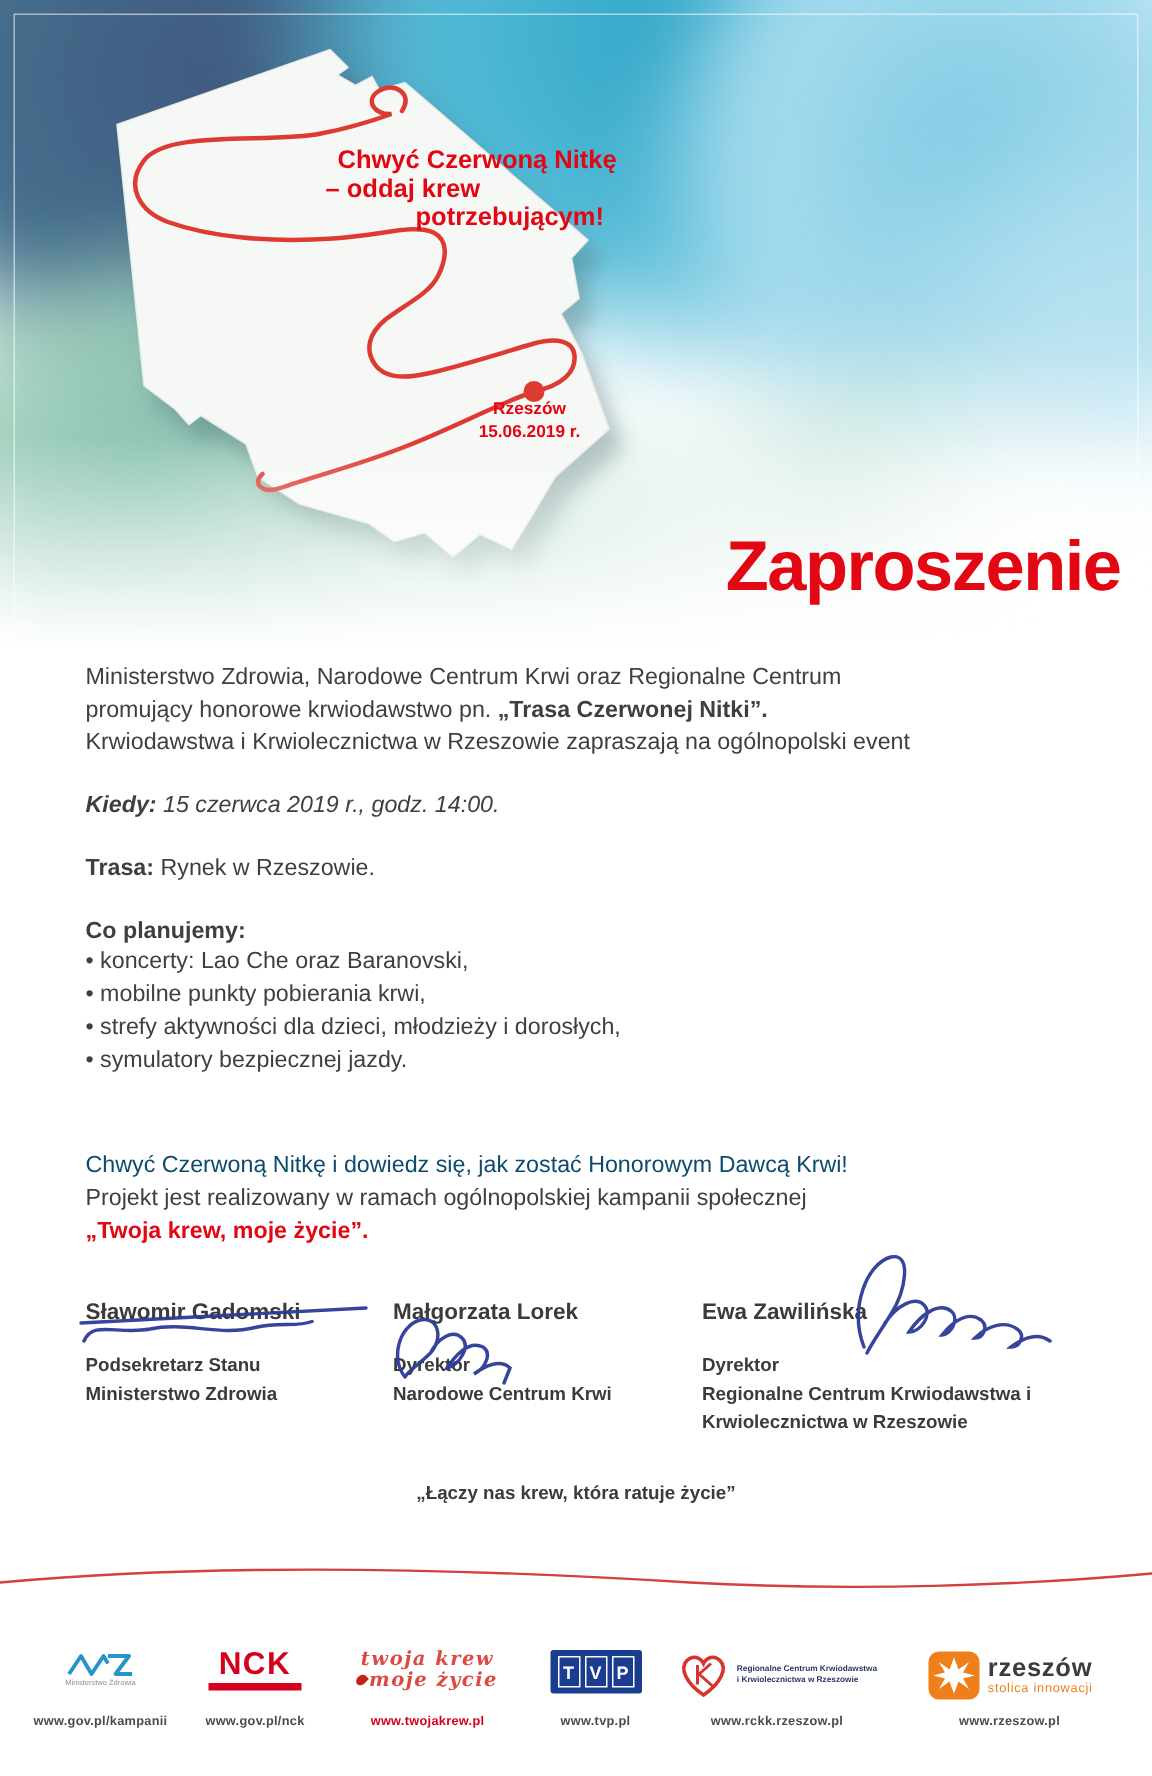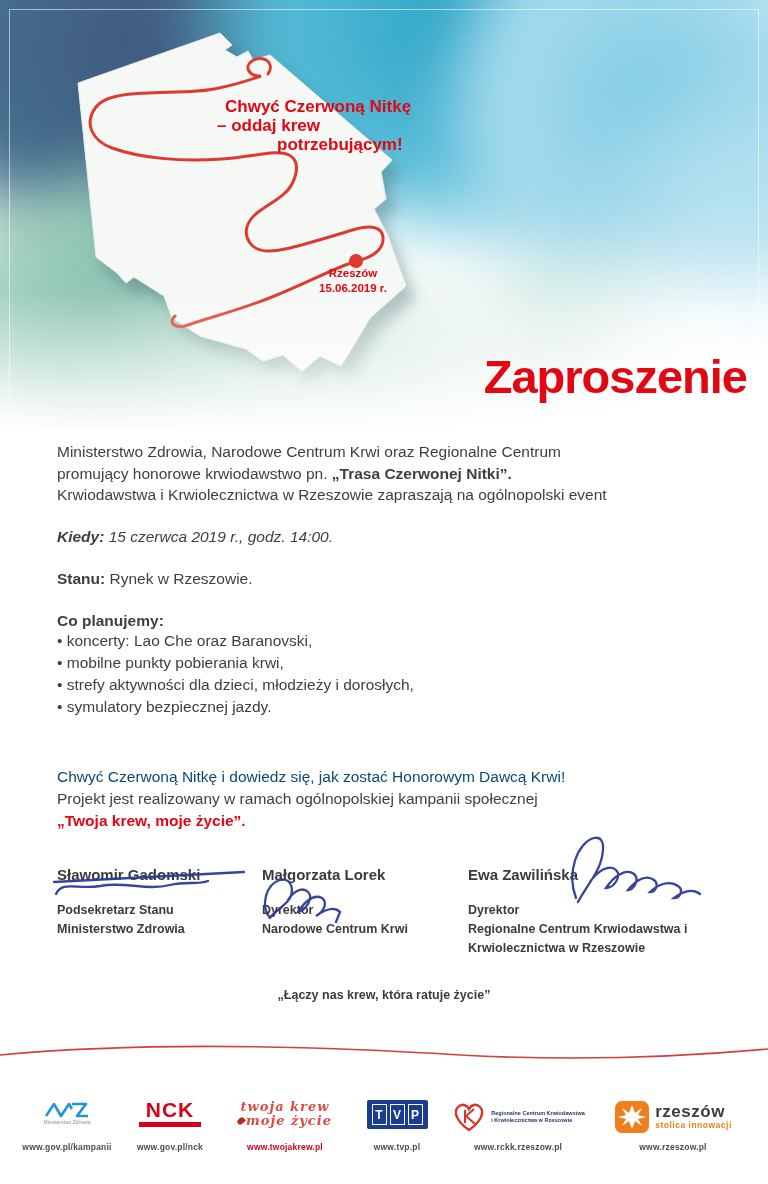--- a/index.html
+++ b/index.html
@@ -85,21 +85,21 @@
   .lg-tvp { left:352px; width:90px; }
   .tvp-box { background:#1b3d8f; border-radius:2px; padding:4px 5px; display:flex; gap:3px; }
   .tvp-letter { width:15px; height:21px; border:1.5px solid #fff; color:#fff; font-weight:bold;
         font-size:12px; display:flex; align-items:center; justify-content:center; }
   .lg-rck { left:448px; width:140px;align-items:center; }
   .rck-row { display:flex; align-items:center; gap:4px; }
   .rck-cap { font-size:5.5px; font-weight:bold; color:#2a3566; line-height:7px; text-align:left; }
   .lg-rz  { left:598px; width:150px; }
   .rz-row { display:flex; align-items:center; gap:5px; }
   .rz-name { font-size:17px; font-weight:bold; color:#3c3c3b; line-height:16px; letter-spacing:.5px; }
-  .rz-sub  { font-size:8.5px; font-weight:bold; color:#ef7f1a; letter-spacing:.5px; }
+  .rz-sub  { font-size:8.5px; font-weight:normal; color:#ef7f1a; letter-spacing:.5px; }
 </style>
 </head>
 <body>
 
 <div class="page">
 
   <div class="header">
     <div class="blob b1"></div>
     <div class="blob b2"></div>
     <div class="blob b3"></div>
@@ -139,21 +139,21 @@
     <div>Ministerstwo Zdrowia, Narodowe Centrum Krwi oraz Regionalne Centrum</div>
     <div><span>promujący honorowe krwiodawstwo pn. </span><span class="bld">„Trasa Czerwonej Nitki”.</span></div>
     <div>Krwiodawstwa i Krwiolecznictwa w Rzeszowie zapraszają na ogólnopolski event</div>
   </div>
 
   <div class="copy when">
     <b>Kiedy:</b><span> 15 czerwca 2019 r., godz. 14:00.</span>
   </div>
 
   <div class="copy where">
-    <b>Stanu:</b><span> Rynek w Rzeszowie.</span>
+    <b>Trasa:</b><span> Rynek w Rzeszowie.</span>
   </div>
 
   <div class="copy plansh">Co planujemy:</div>
 
   <div class="copy plans">
     <div>• koncerty: Lao Che oraz Baranovski,</div>
     <div>• mobilne punkty pobierania krwi,</div>
     <div>• strefy aktywności dla dzieci, młodzieży i dorosłych,</div>
     <div>• symulatory bezpiecznej jazdy.</div>
   </div>

